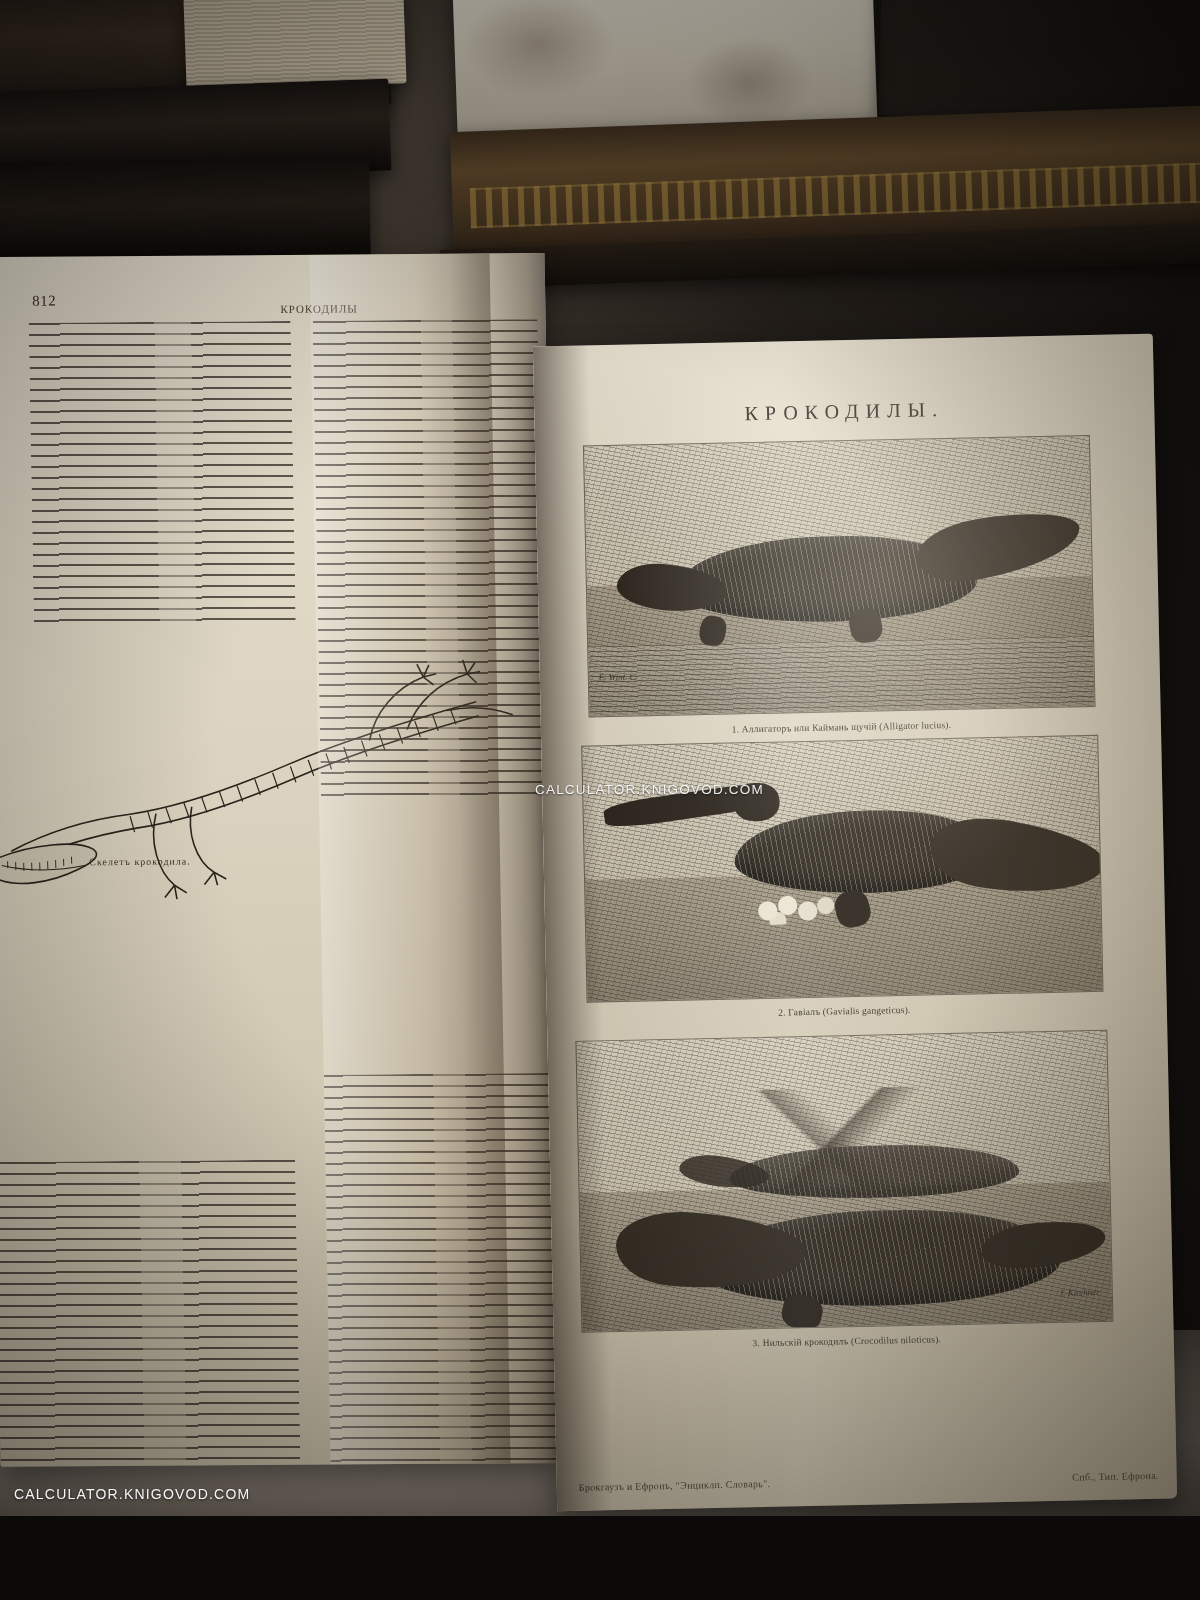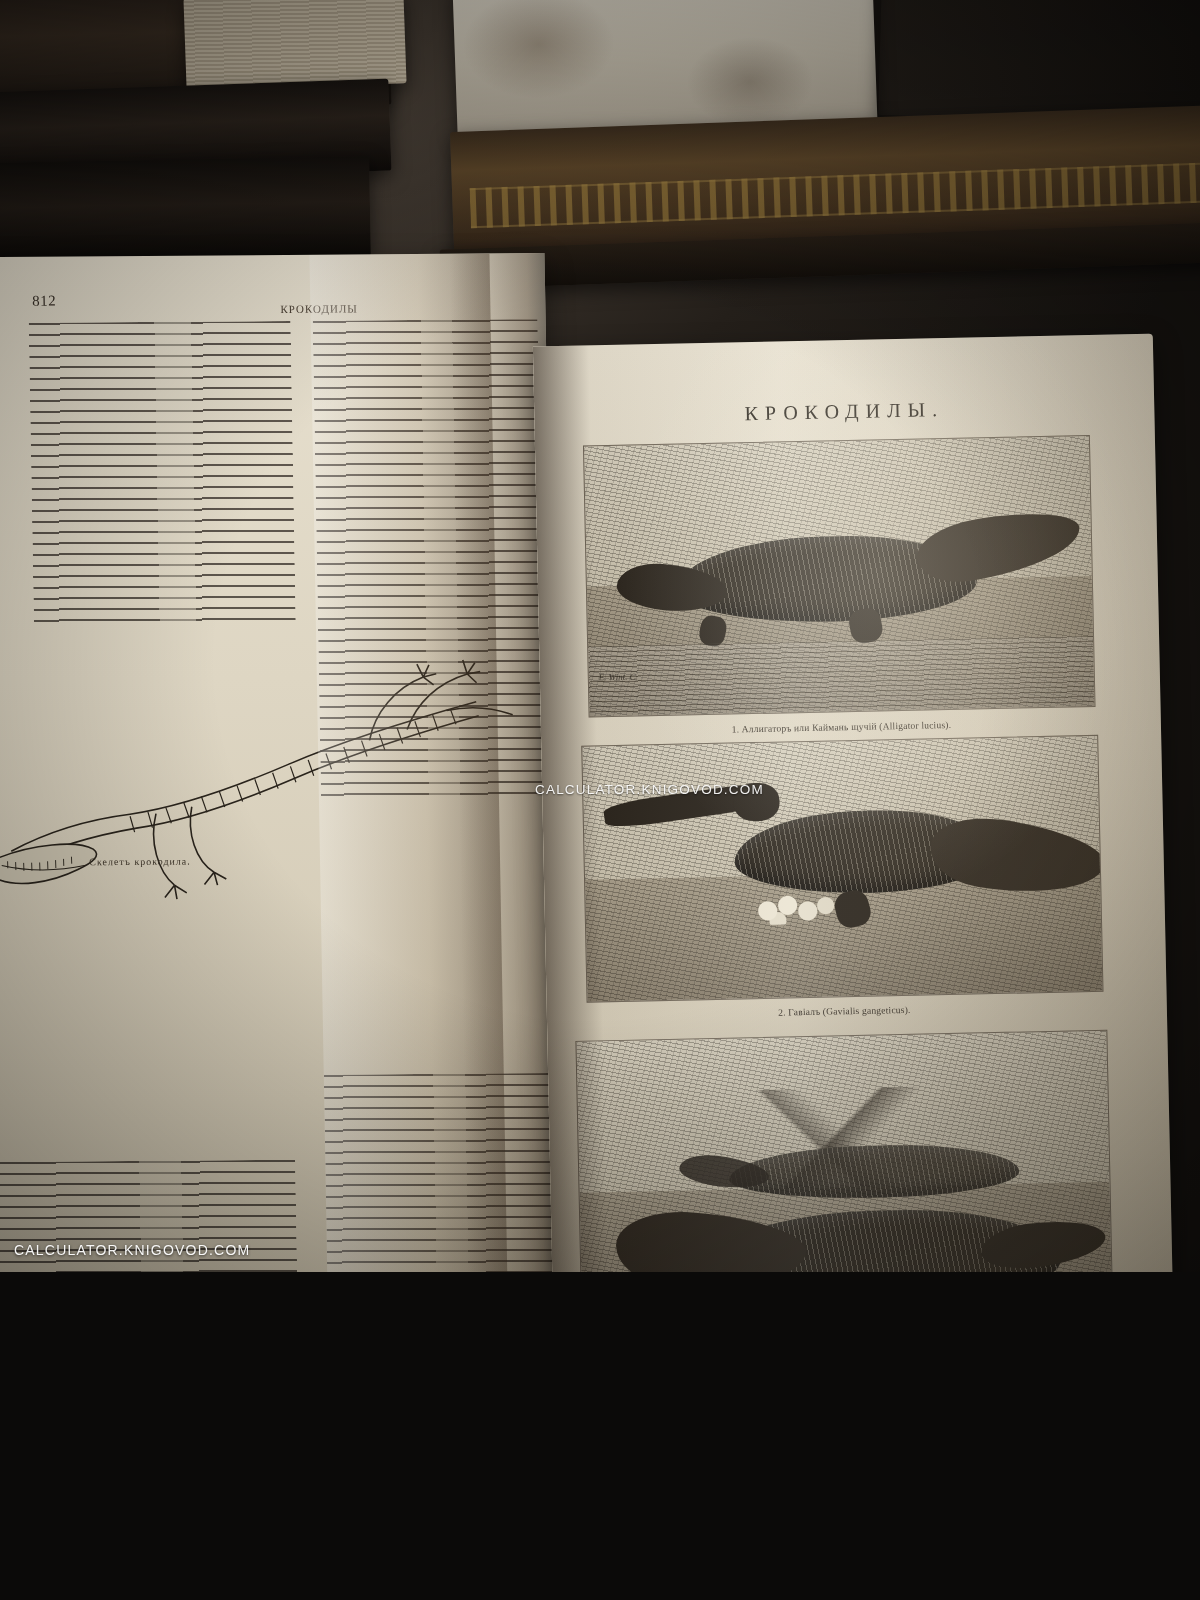--- a/index.html
+++ b/index.html
@@ -9,21 +9,21 @@
   }
   body {
     width: 1200px;
     height: 1600px;
     overflow: hidden;
     font-family: "Liberation Serif", serif;
   }
   .photo {
     position: relative;
     width: 1200px;
-    height: 1272px;
+    height: 1516px;
     overflow: hidden;
     background: #171411;
   }
 
   
   .bg-wall {
     position: absolute;
     inset: 0;
     background:
       radial-gradient(ellipse 70% 50% at 30% 8%, #4a4138 0%, #241f1a 55%, #15120f 100%),

